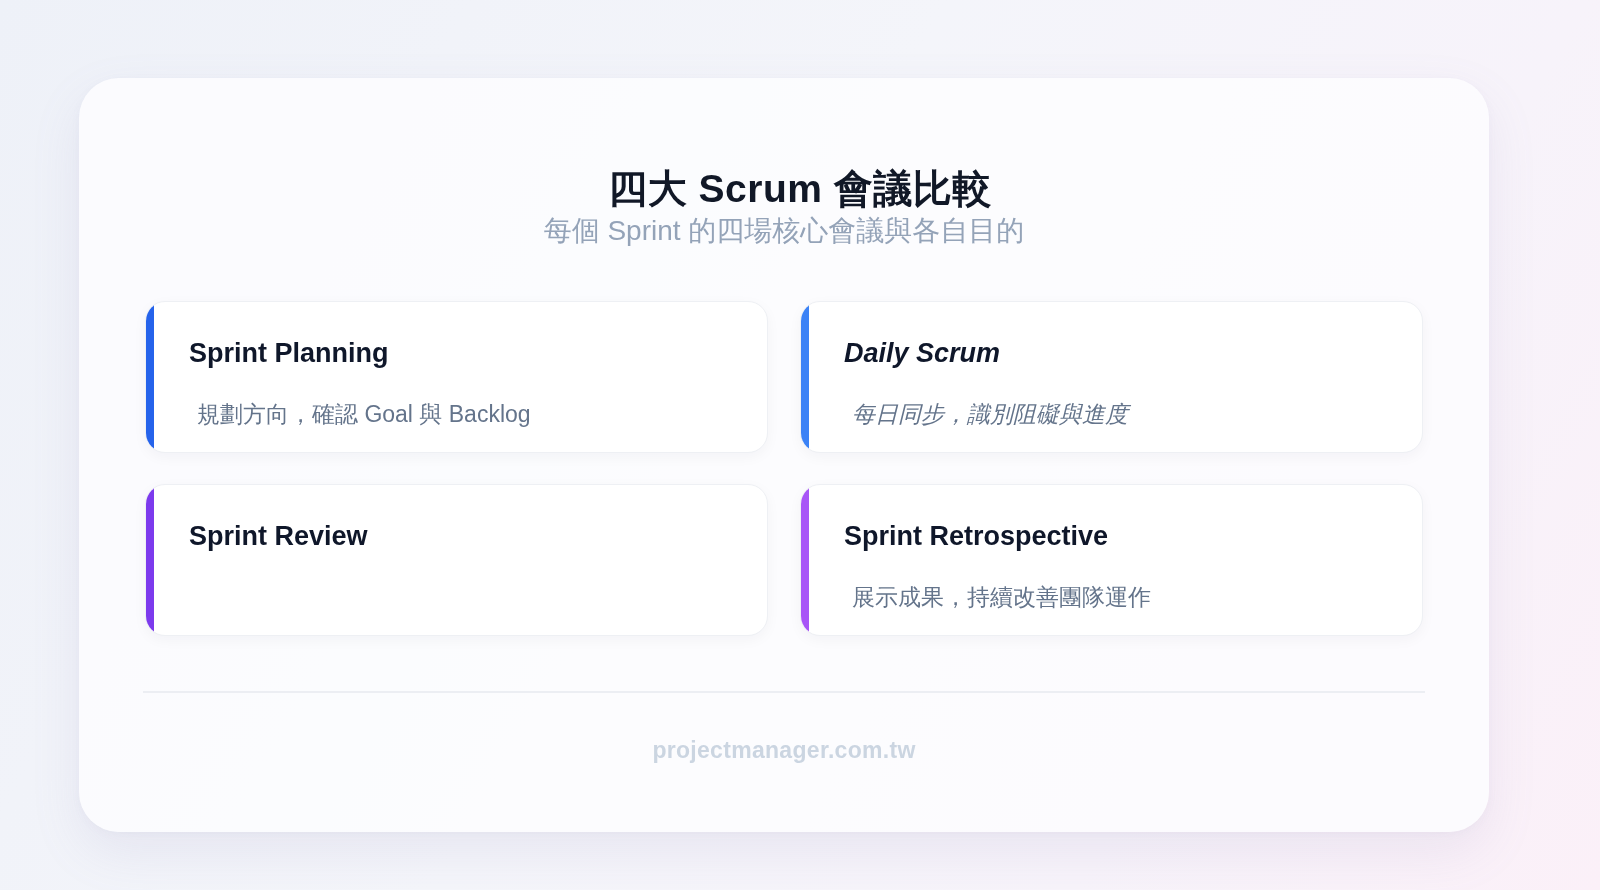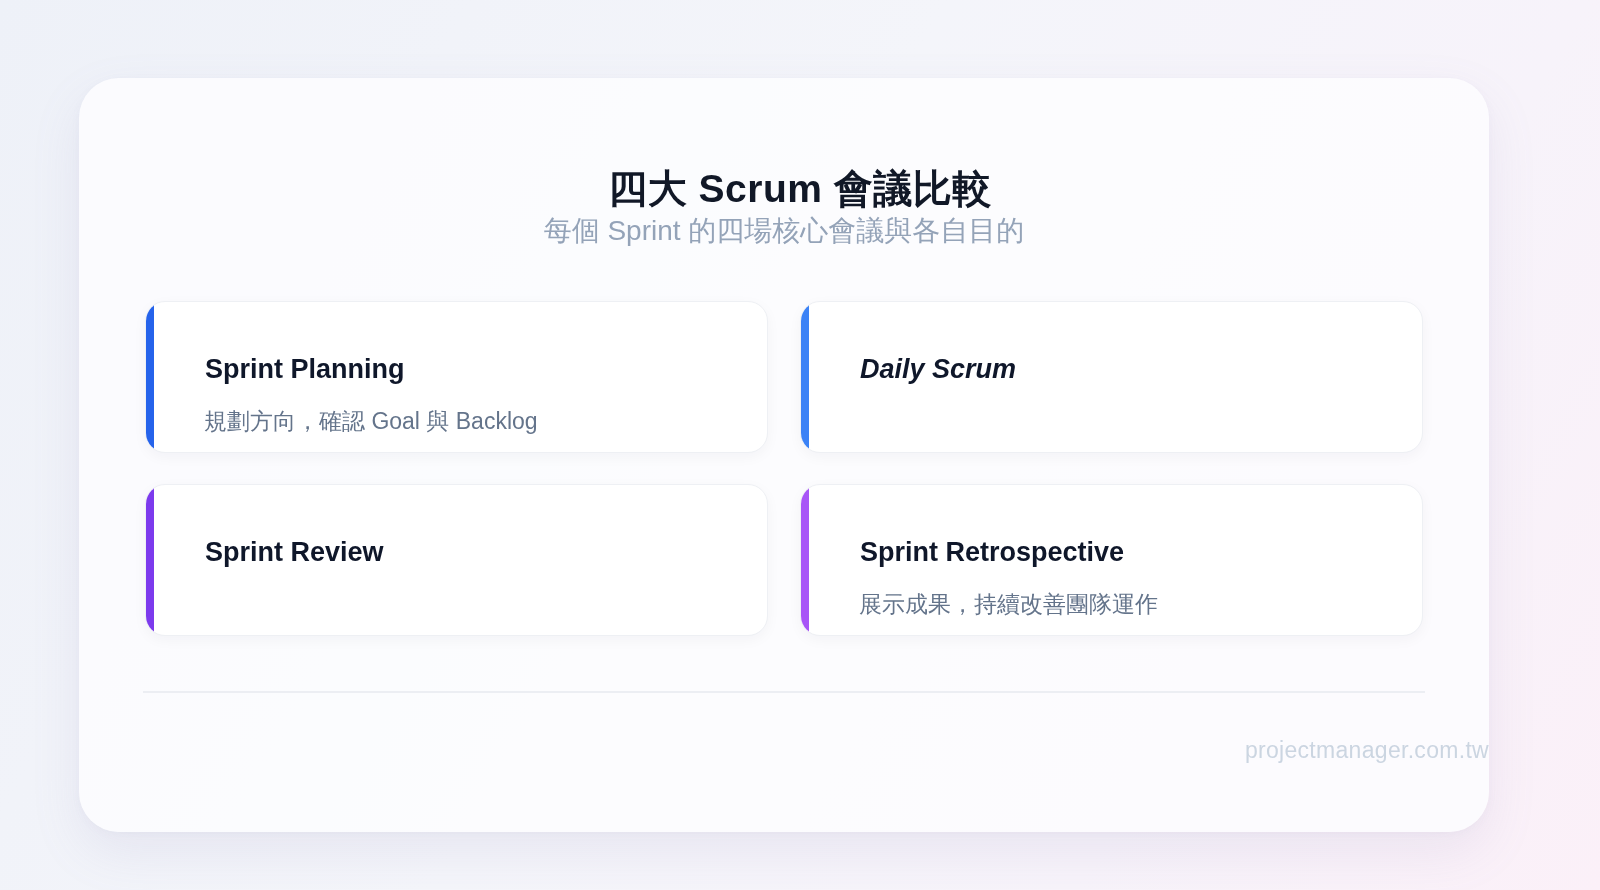--- a/index.html
+++ b/index.html
@@ -65,70 +65,71 @@
       bottom: 0;
       width: 8px;
     }
     .card .card-title {
       position: absolute;
       left: 43px;
       top: 36px;
       font-size: 27px;
       font-weight: 600;
       color: #0f172a;
-      margin: 16px;
+      margin: 0;
     }
     .card .card-desc {
       position: absolute;
       left: 43px;
       top: 89px;
       font-size: 23px;
       color: #64748b;
-      margin: 15px;
+      margin: 8px;
     }
     .c1 { left: 66px; top: 223px; }
     .c2 { left: 721px; top: 223px; font-style: italic; }
     .c3 { left: 66px; top: 406px; }
     .c4 { left: 721px; top: 406px; }
     .divider {
       position: absolute;
       left: 64px;
       right: 64px;
       top: 613px;
       height: 2px;
       background: #eceef3;
     }
     .footer {
       position: absolute;
       left: 0;
       width: 100%;
       top: 659px;
-      text-align: right;
+      text-align: center;
       font-size: 23px;
-      font-weight: 400;
+      font-weight: 700;
       color: #cbd5e1;
       letter-spacing: 0.3px;
     }
   </style>
 </head>
 <body>
 
 <div class="panel">
   <h1 class="title">四大 Scrum 會議比較</h1>
   <p class="subtitle">每個 Sprint 的四場核心會議與各自目的</p>
 
   <div class="card c1">
     <div class="bar" style="background:#2563eb"></div>
     <h2 class="card-title">Sprint Planning</h2>
     <p class="card-desc">規劃方向，確認 Goal 與 Backlog</p>
   </div>
 
   <div class="card c2">
     <div class="bar" style="background:#3b82f6"></div>
     <h2 class="card-title">Daily Scrum</h2>
+    <p class="card-desc">每日同步，識別阻礙與進度</p>
   </div>
 
   <div class="card c3">
     <div class="bar" style="background:#7c3aed"></div>
     <h2 class="card-title">Sprint Review</h2>
   </div>
 
   <div class="card c4">
     <div class="bar" style="background:#a855f7"></div>
     <h2 class="card-title">Sprint Retrospective</h2>

